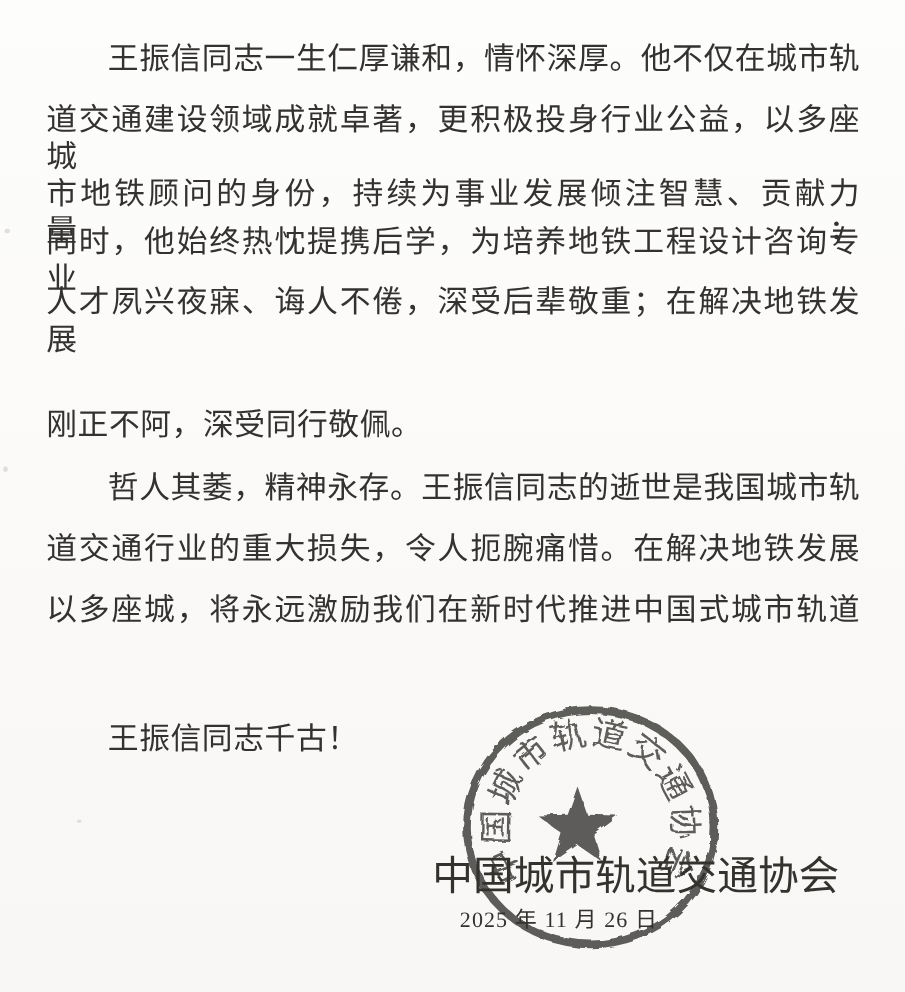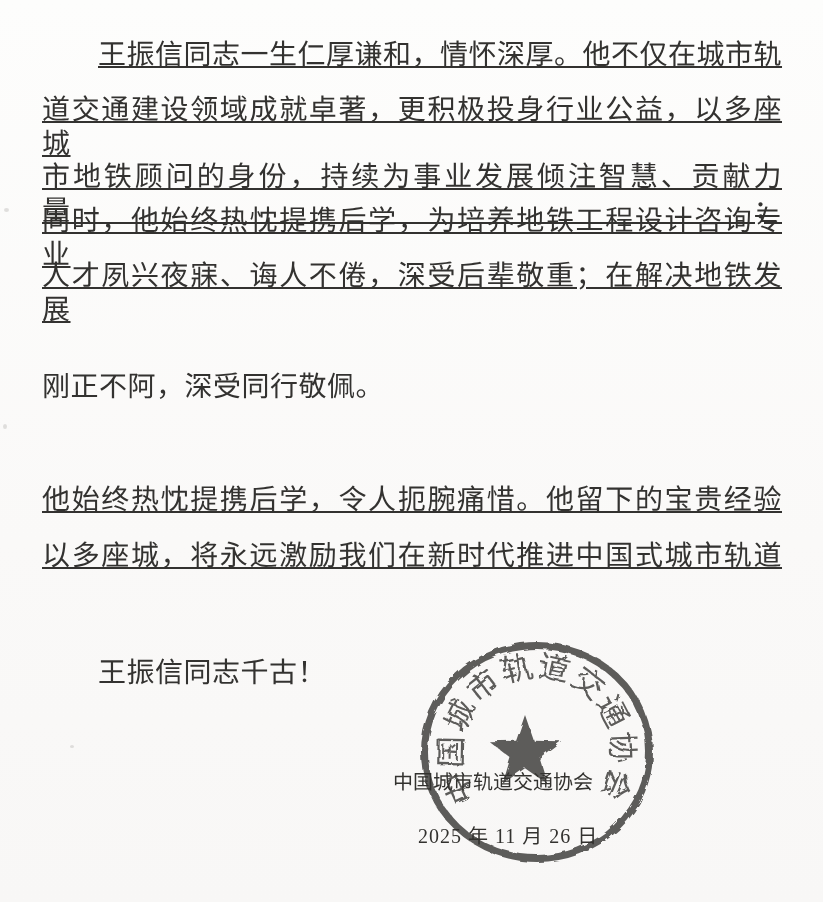--- a/index.html
+++ b/index.html
@@ -27,29 +27,28 @@
     letter-spacing: 0.5px;
     color: #333230;
     white-space: nowrap;
     -webkit-font-smoothing: antialiased;
   }
   .line.j {
     white-space: normal;
     text-align: justify;
     text-align-last: justify;
     text-justify: inter-character;
-    text-decoration: underline;
   }
   .line.ind { text-indent: 2em; }
   
   .signature {
     position: absolute;
     left: 393px;
     top: 766px;
-    font-size: 20px;
+    font-size: 37px;
     letter-spacing: 0px;
     color: #33322f;
     z-index: 3;
     white-space: nowrap;
   }
   .dateline {
     position: absolute;
     left: 418px;
     top: 820px;
     font-size: 20px;
@@ -86,21 +85,22 @@
 
 <div class="page">
 
   <div class="line j ind" style="top:38px">王振信同志一生仁厚谦和，情怀深厚。他不仅在城市轨</div>
   <div class="line j" style="top:93px">道交通建设领域成就卓著，更积极投身行业公益，以多座城</div>
   <div class="line j" style="top:160px">市地铁顾问的身份，持续为事业发展倾注智慧、贡献力量；</div>
   <div class="line j" style="top:204px">同时，他始终热忱提携后学，为培养地铁工程设计咨询专业</div>
   <div class="line j" style="top:259px">人才夙兴夜寐、诲人不倦，深受后辈敬重；在解决地铁发展</div>
   <div class="line" style="top:370px">刚正不阿，深受同行敬佩。</div>
 
-  <div class="line j" style="top:483px">他始终热忱提携后学，令人扼腕痛惜。他留下的宝贵经验</div>
+  <div class="line j ind" style="top:428px">哲人其萎，精神永存。王振信同志的逝世是我国城市轨</div>
+  <div class="line j" style="top:483px">道交通行业的重大损失，令人扼腕痛惜。在解决地铁发展</div>
   <div class="line j" style="top:539px">以多座城，将永远激励我们在新时代推进中国式城市轨道</div>
 
   <div class="line ind" style="top:656px">王振信同志千古！</div>
 
   <svg class="seal" viewBox="0 0 264 252" xmlns="http://www.w3.org/2000/svg">
     <defs>
       <filter id="rough" x="-15%" y="-15%" width="130%" height="130%">
         <feTurbulence type="fractalNoise" baseFrequency="0.09" numOctaves="2" result="n"></feTurbulence>
         <feDisplacementMap in="SourceGraphic" in2="n" scale="5"></feDisplacementMap>
       </filter>

